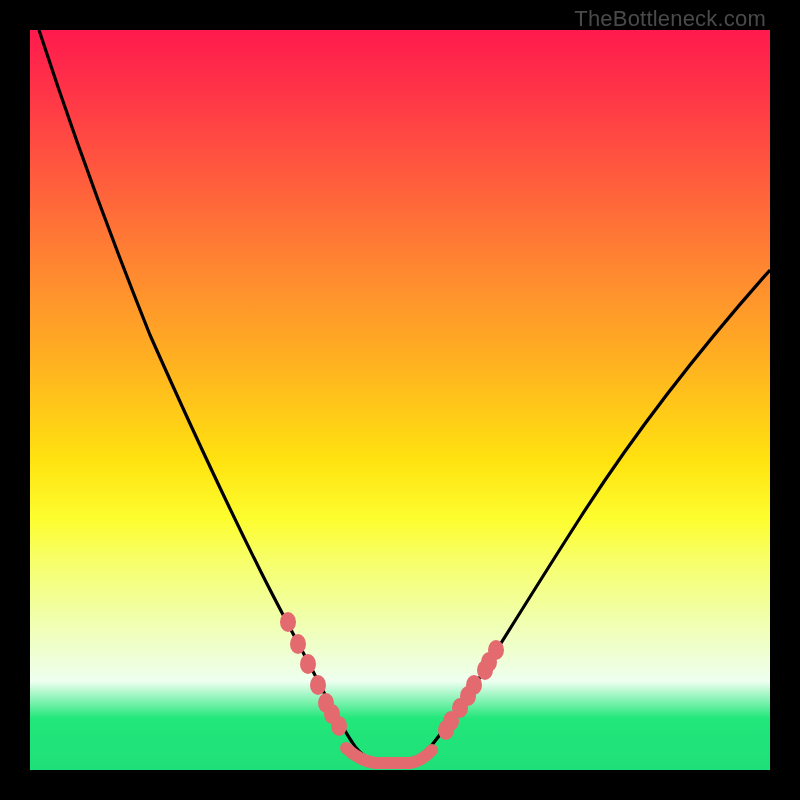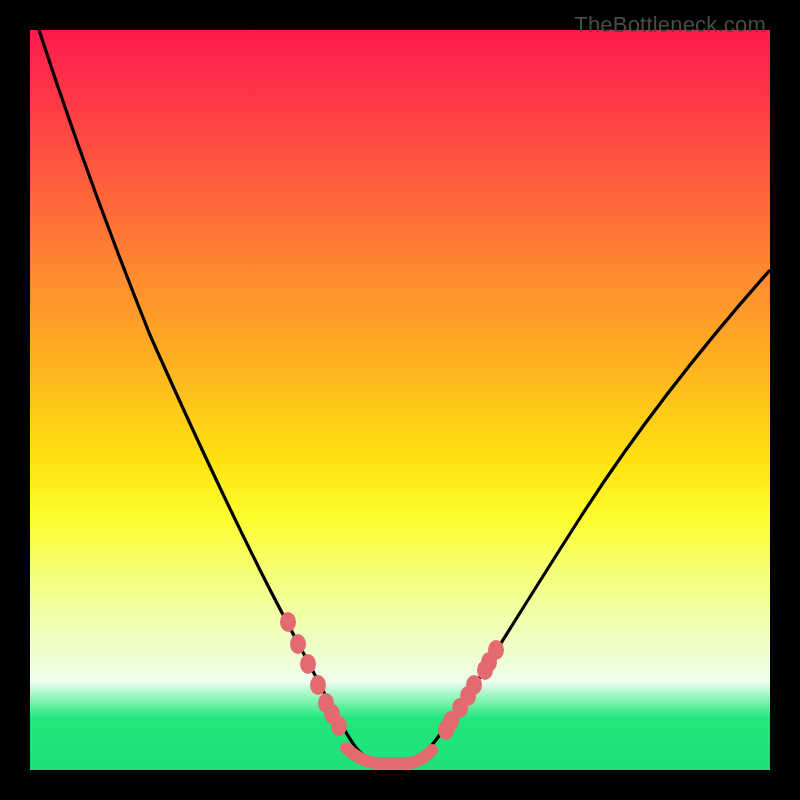--- a/index.html
+++ b/index.html
@@ -31,21 +31,21 @@
       #fdfd2e 66%,
       #f7ff6c 72%,
       #f0ffb0 80%,
       #eefff0 88%,
       #22e77a 93%,
       #1ee078 100%
     );
   }
   .watermark {
     position: absolute;
-    top: 12px;
+    top: 6px;
     right: 34px;
     font-family: Arial, Helvetica, sans-serif;
     font-size: 22px;
     color: #4a4a4a;
     letter-spacing: 0.2px;
   }
   svg.curve {
     position: absolute;
     inset: 0;
     width: 100%;

